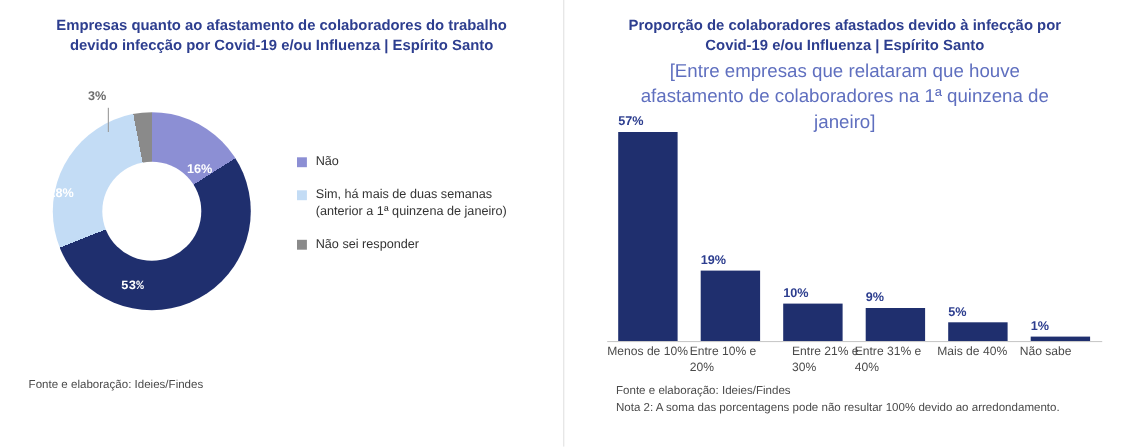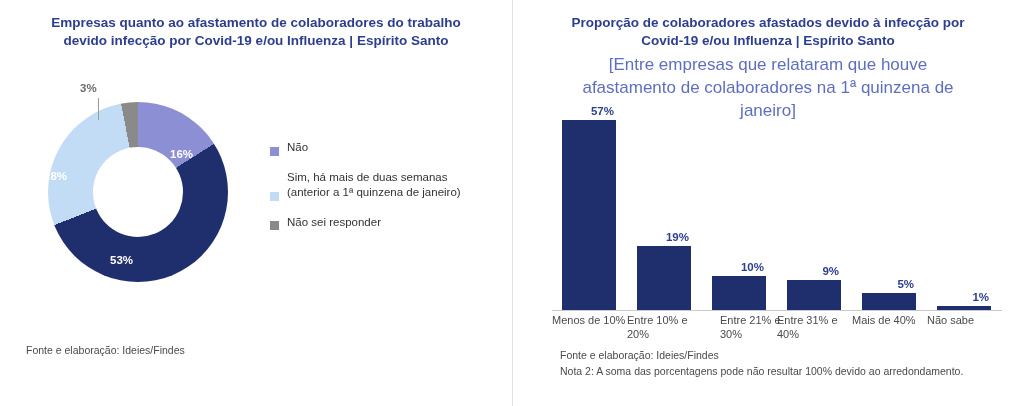--- a/index.html
+++ b/index.html
@@ -86,41 +86,41 @@
     height: 90px;
     border-radius: 50%;
     background: #ffffff;
   }
   .slice-label {
     position: absolute;
     font-size: 11.5px;
     font-weight: bold;
   }
   .lbl-nao { left: 152px; top: 52px; color: #ffffff; }
-  .lbl-sim2 { left: 92px; top: 158px; color: #ffffff; }
+  .lbl-sim2 { left: 92px; top: 158px; color: #ffffff; font-family: Liberation Mono, monospace; }
   .lbl-sim-mais { left: 26px; top: 74px; color: #ffffff; }
   .lbl-naosei { left: 62px; top: -14px; color: #6d6d6d; }
   .leader {
     position: absolute;
     left: 80px;
     top: 2px;
     width: 1px;
     height: 22px;
     background: #9a9a9a;
   }
   
   .legend {
     position: absolute;
     left: 240px;
     top: 140px;
     width: 250px;
   }
   .legend-item {
     display: flex;
-    align-items: flex-end;
+    align-items: flex-start;
     margin-bottom: 14px;
     padding-left: 30px;
   }
   .legend-swatch {
     width: 9px;
     height: 9px;
     margin-top: 3px;
     margin-right: 8px;
     flex: 0 0 auto;
   }
@@ -142,21 +142,21 @@
     left: 0;
     bottom: 0;
     width: 450px;
     height: 1px;
     background: #c9c9c9;
   }
   .bar-col {
     position: absolute;
     bottom: 1px;
     width: 52px;
-    text-align: right;
+    text-align: left;
   }
   .bar {
     width: 54px;
     background: #1f2f6e;
     margin: 0 auto;
   }
   .bar-value {
     font-size: 11.5px;
     font-weight: bold;
     color: #2d3e8f;

